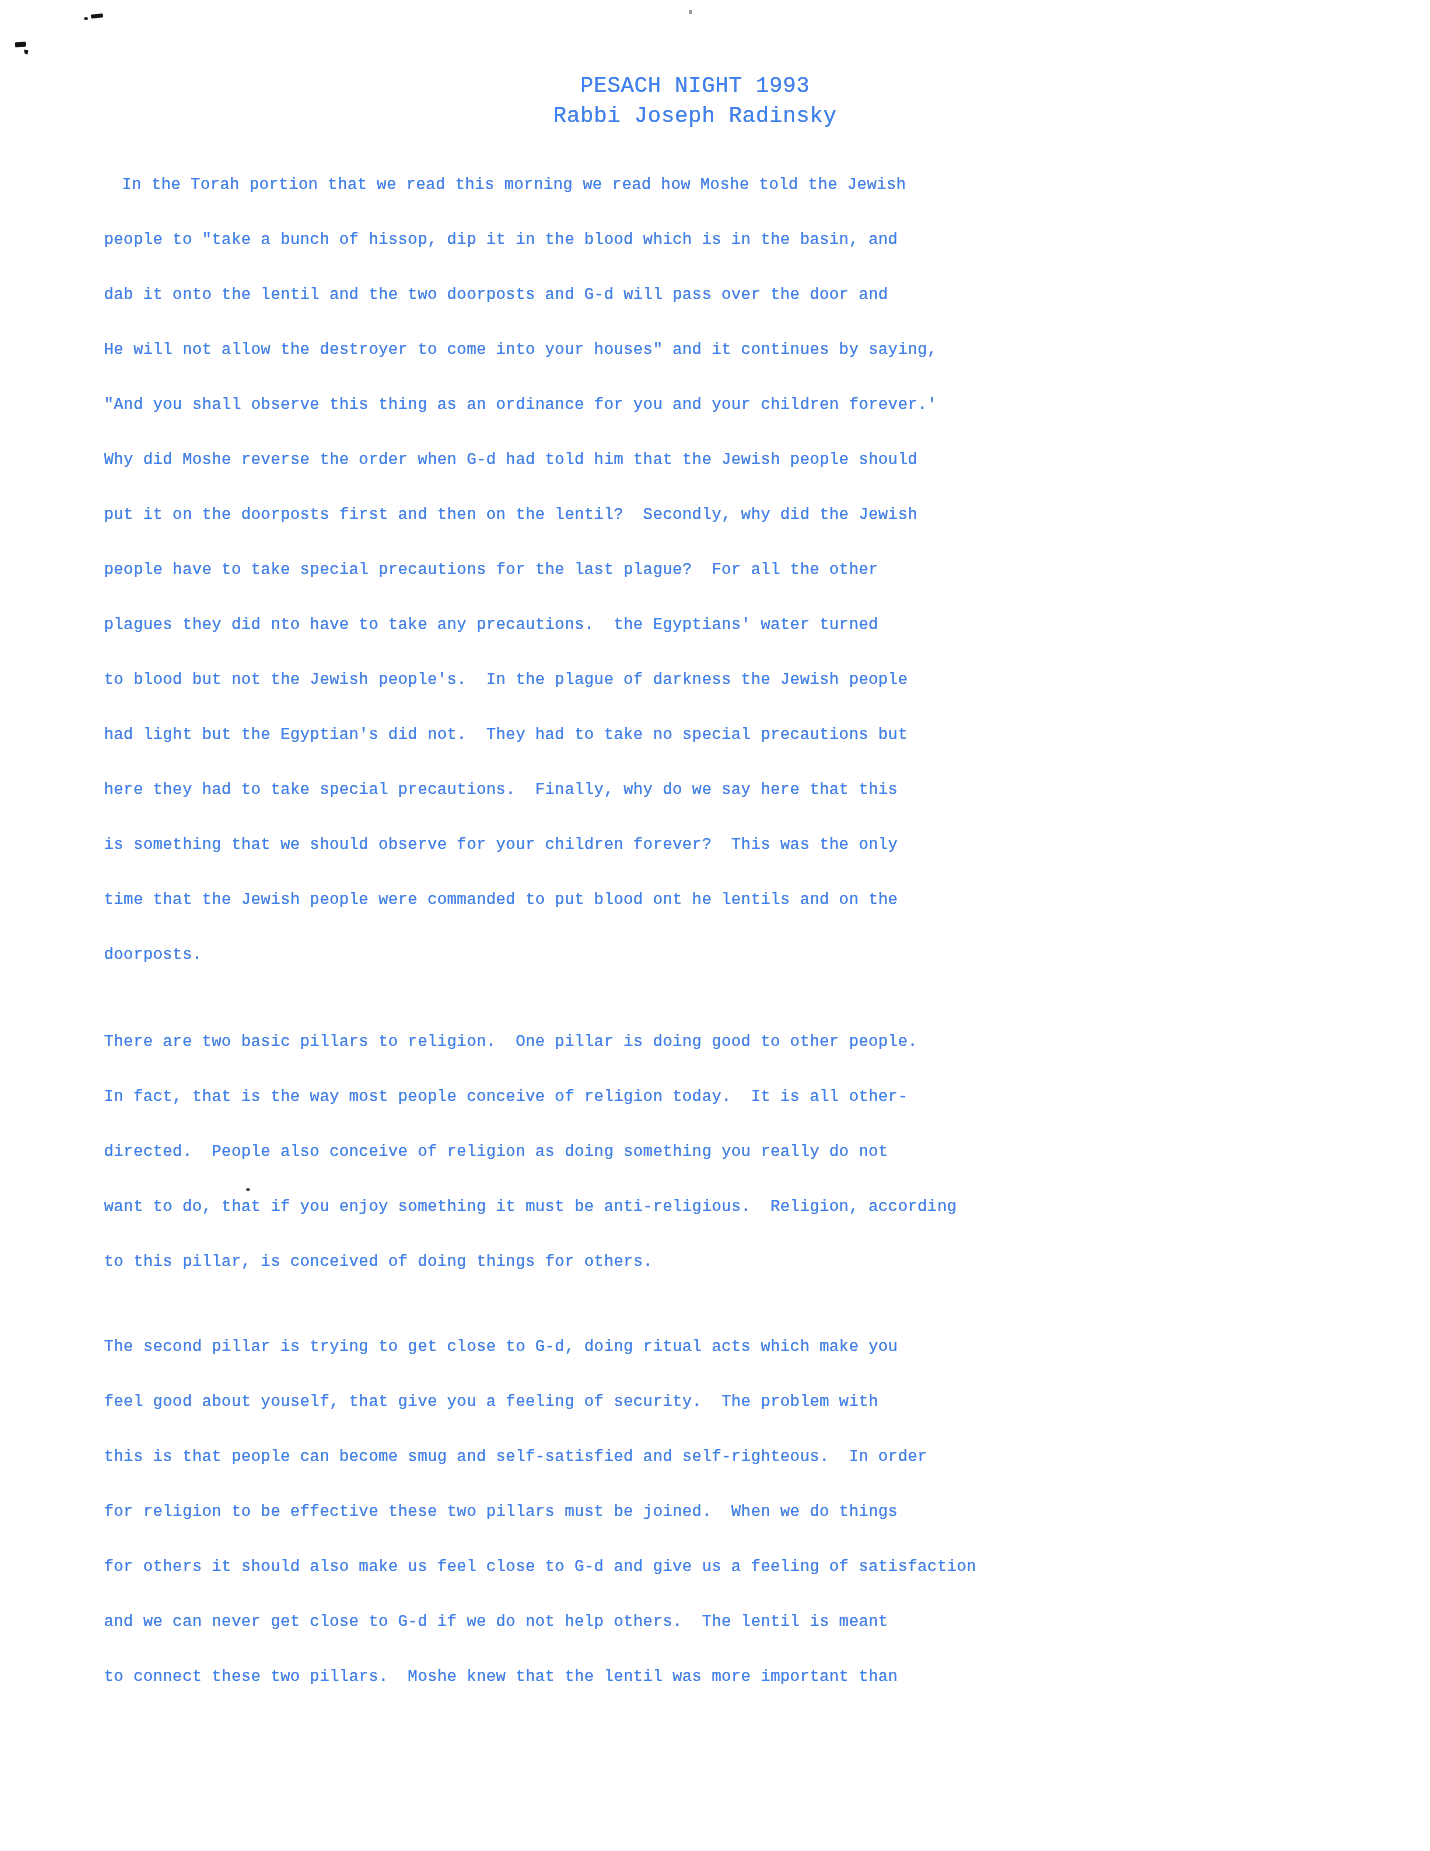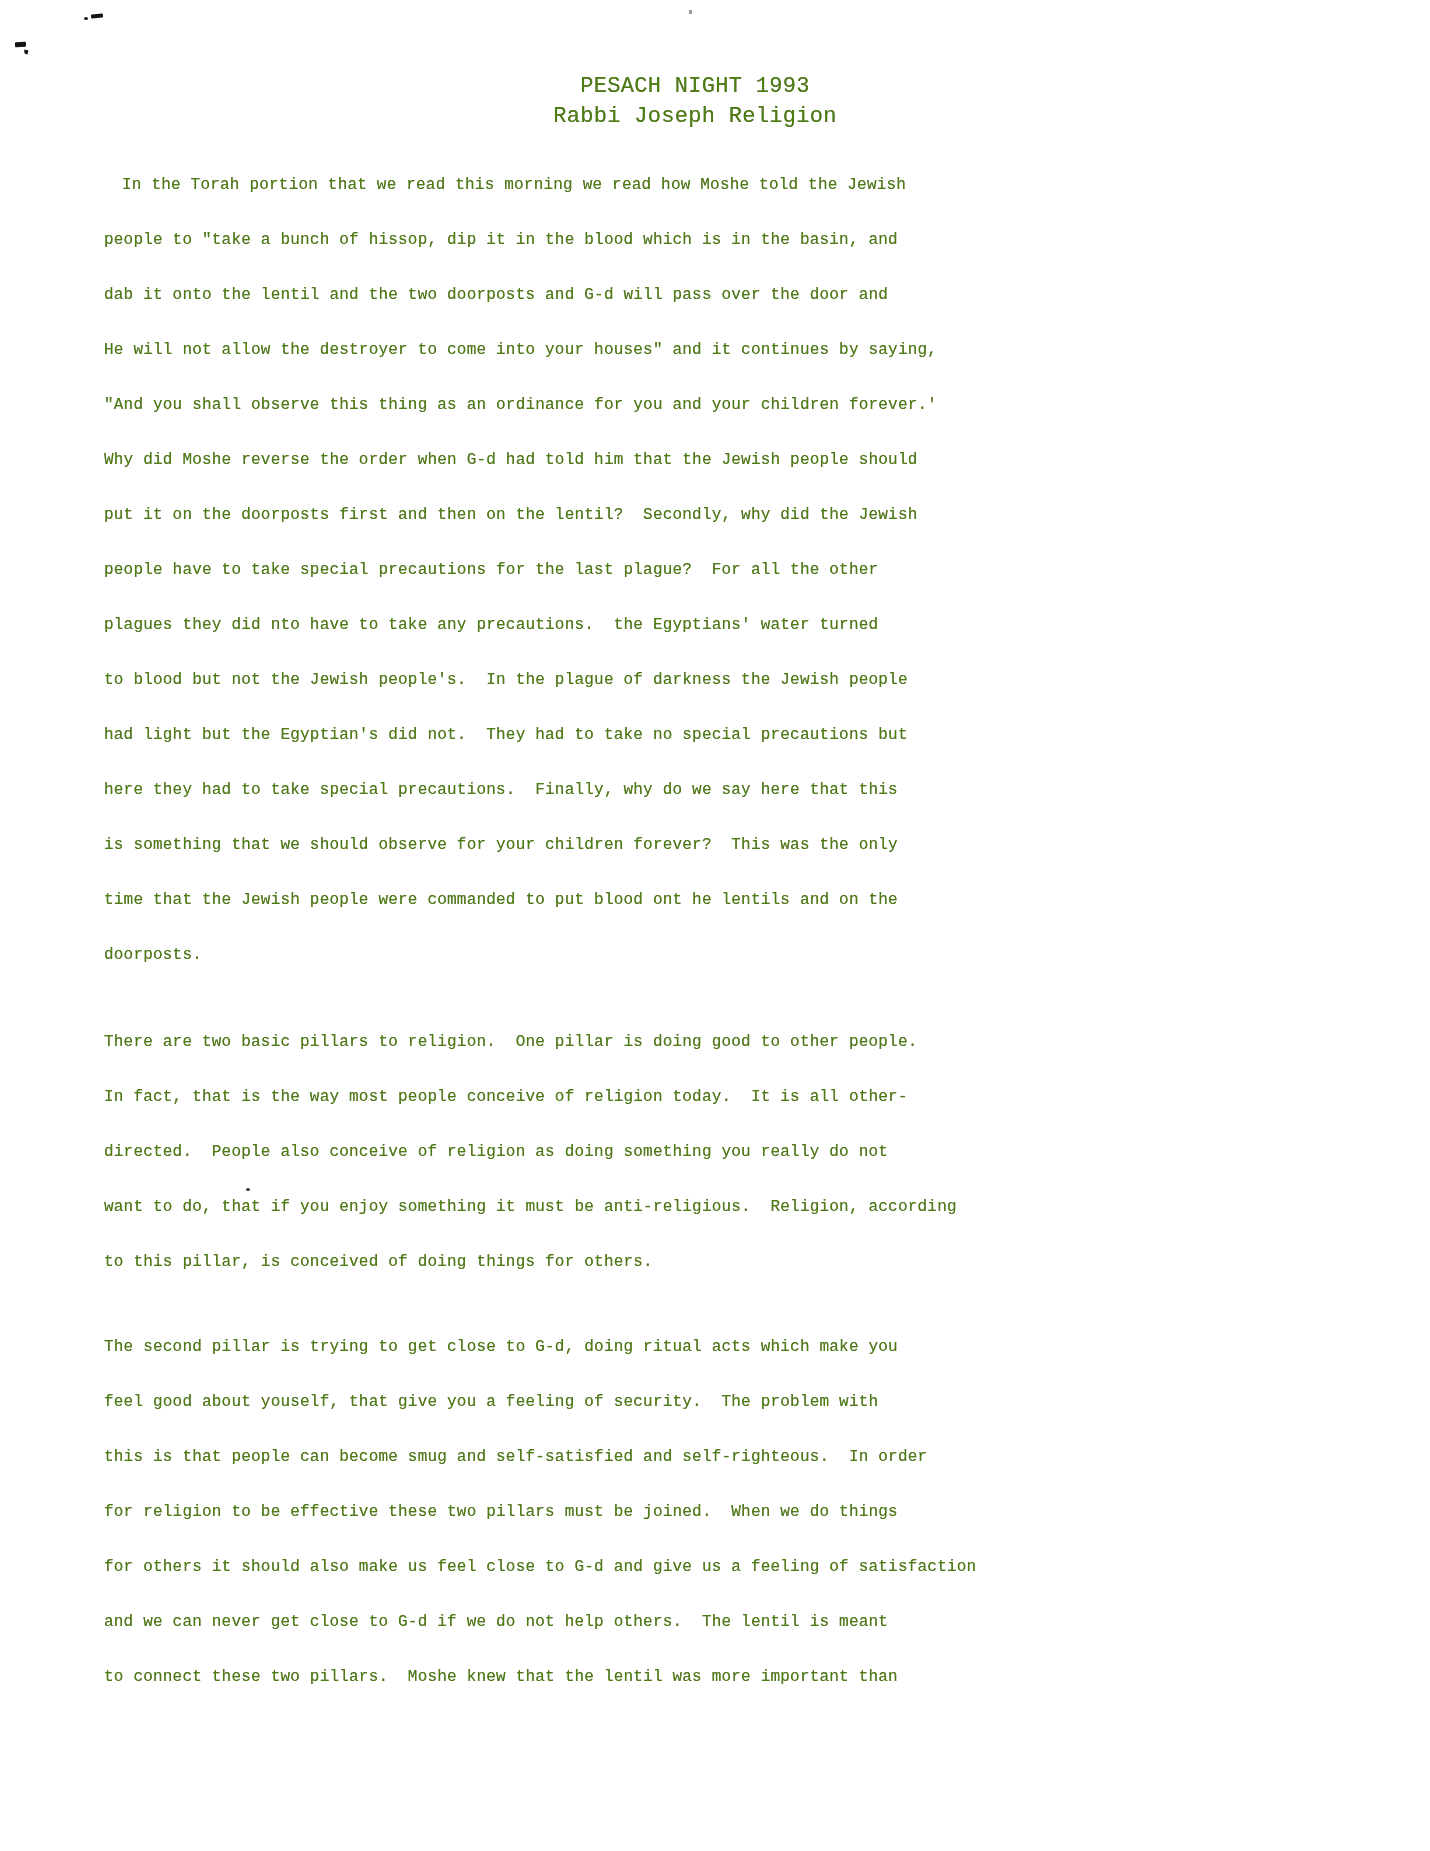--- a/index.html
+++ b/index.html
@@ -4,21 +4,21 @@
 <style>
   html, body { margin: 0; padding: 0; background: #e8e8e8; }
   .page {
     position: relative;
     width: 1430px;
     height: 1851px;
     margin: 0 auto;
     background: #ffffff;
     overflow: hidden;
     font-family: "Liberation Mono", "DejaVu Sans Mono", monospace;
-    color: #4d7c0f;
+    color: #3b82f6;
   }
   .doc {
     position: absolute;
     top: 0; left: 0; right: 0; bottom: 0;
     padding: 72px 56px 0 104px;
   }
   .title-block {
     text-align: center;
     transform: translateX(-44px);
     font-size: 22px;
@@ -55,21 +55,21 @@
   <span class="artifact a1-dot"></span>
   <span class="artifact a2-dash"></span>
   <span class="artifact a2-comma"></span>
   <span class="artifact a3-speck"></span>
   <span class="artifact a4-dot"></span>
 
   <div class="doc">
 
     <div class="title-block">
       <div class="title-line">PESACH NIGHT 1993</div>
-      <div class="title-line">Rabbi Joseph Religion</div>
+      <div class="title-line">Rabbi Joseph Radinsky</div>
     </div>
 
     <div class="para p1"><div class="line">In the Torah portion that we read this morning we read how Moshe told the Jewish</div><div class="line">people to "take a bunch of hissop, dip it in the blood which is in the basin, and</div><div class="line">dab it onto the lentil and the two doorposts and G-d will pass over the door and</div><div class="line">He will not allow the destroyer to come into your houses" and it continues by saying,</div><div class="line">"And you shall observe this thing as an ordinance for you and your children forever.'</div><div class="line">Why did Moshe reverse the order when G-d had told him that the Jewish people should</div><div class="line">put it on the doorposts first and then on the lentil?  Secondly, why did the Jewish</div><div class="line">people have to take special precautions for the last plague?  For all the other</div><div class="line">plagues they did nto have to take any precautions.  the Egyptians' water turned</div><div class="line">to blood but not the Jewish people's.  In the plague of darkness the Jewish people</div><div class="line">had light but the Egyptian's did not.  They had to take no special precautions but</div><div class="line">here they had to take special precautions.  Finally, why do we say here that this</div><div class="line">is something that we should observe for your children forever?  This was the only</div><div class="line">time that the Jewish people were commanded to put blood ont he lentils and on the</div><div class="line">doorposts.</div></div>
     <div class="para p2"><div class="line">There are two basic pillars to religion.  One pillar is doing good to other people.</div><div class="line">In fact, that is the way most people conceive of religion today.  It is all other-</div><div class="line">directed.  People also conceive of religion as doing something you really do not</div><div class="line">want to do, that if you enjoy something it must be anti-religious.  Religion, according</div><div class="line">to this pillar, is conceived of doing things for others.</div></div>
     <div class="para p3"><div class="line">The second pillar is trying to get close to G-d, doing ritual acts which make you</div><div class="line">feel good about youself, that give you a feeling of security.  The problem with</div><div class="line">this is that people can become smug and self-satisfied and self-righteous.  In order</div><div class="line">for religion to be effective these two pillars must be joined.  When we do things</div><div class="line">for others it should also make us feel close to G-d and give us a feeling of satisfaction</div><div class="line">and we can never get close to G-d if we do not help others.  The lentil is meant</div><div class="line">to connect these two pillars.  Moshe knew that the lentil was more important than</div></div>
 
   </div>
 </div>
 
 </body></html>

